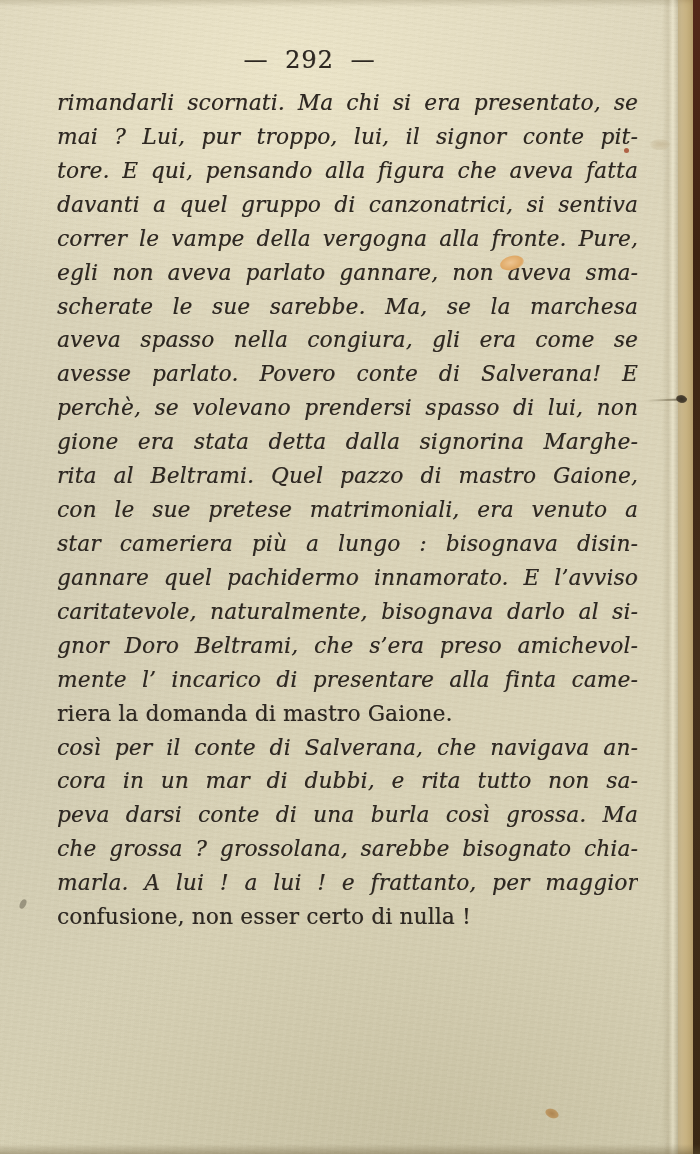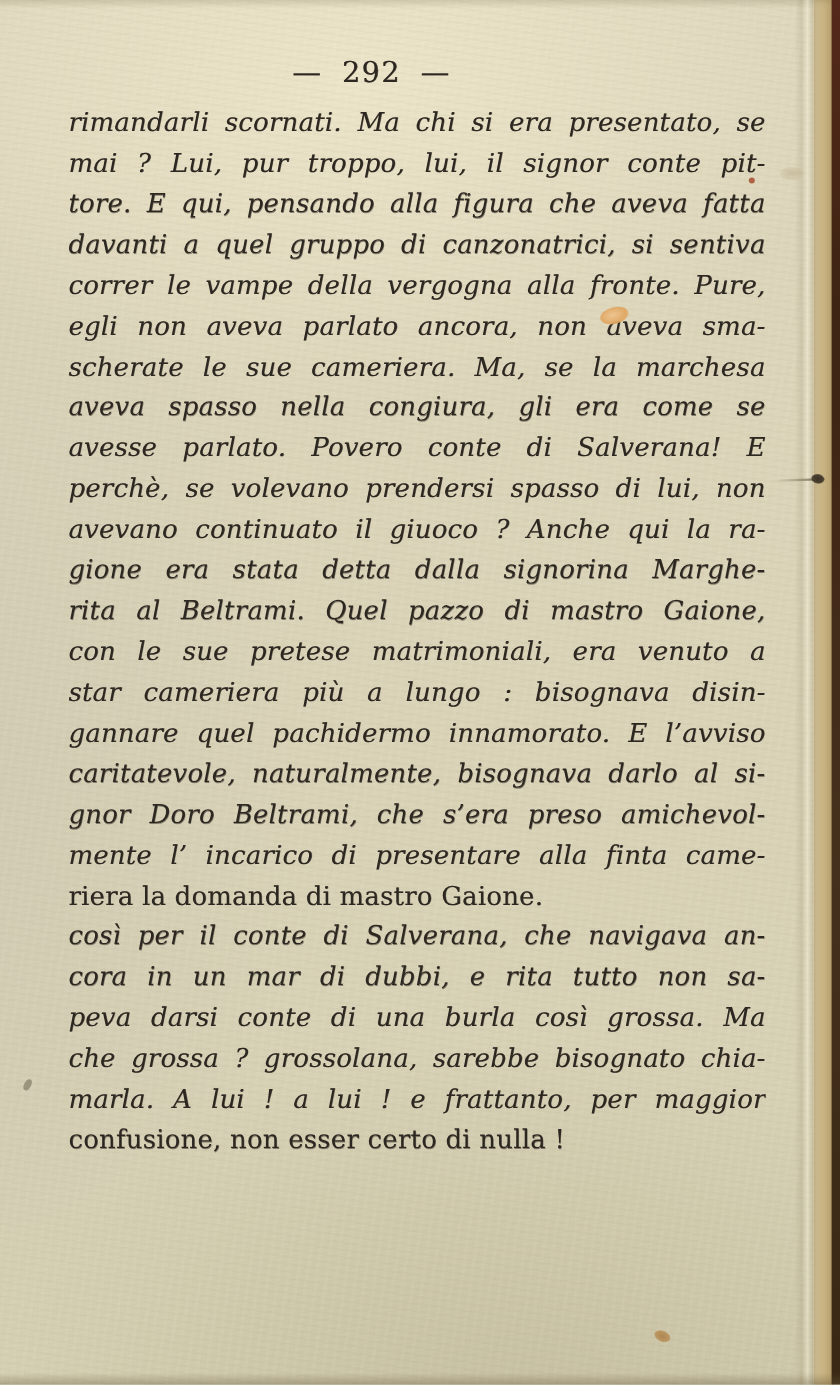--- a/index.html
+++ b/index.html
@@ -144,26 +144,25 @@
 
   <div class="page-number">— 292 —</div>
 
   <div class="text-block">
     <div class="paragraph">
         <div class="line fill">rimandarli scornati. Ma chi si era presentato, se</div>
         <div class="line fill">mai ? Lui, pur troppo, lui, il signor conte pit-</div>
         <div class="line fill">tore. E qui, pensando alla figura che aveva fatta</div>
         <div class="line fill">davanti a quel gruppo di canzonatrici, si sentiva</div>
         <div class="line fill">correr le vampe della vergogna alla fronte. Pure,</div>
-        <div class="line fill">egli non aveva parlato ancora, non aveva sma-</div>
-        <div class="line fill">scherate le sue cameriera. Ma, se la marchesa</div>
+        <div class="line fill">egli non aveva parlato gannare, non aveva sma-</div>
+        <div class="line fill">scherate le sue sarebbe. Ma, se la marchesa</div>
         <div class="line fill">aveva spasso nella congiura, gli era come se</div>
         <div class="line fill">avesse parlato. Povero conte di Salverana! E</div>
         <div class="line fill">perchè, se volevano prendersi spasso di lui, non</div>
-        <div class="line fill">avevano continuato il giuoco ? Anche qui la ra-</div>
         <div class="line fill">gione era stata detta dalla signorina Marghe-</div>
         <div class="line fill">rita al Beltrami. Quel pazzo di mastro Gaione,</div>
         <div class="line fill">con le sue pretese matrimoniali, era venuto a</div>
         <div class="line fill">star cameriera più a lungo : bisognava disin-</div>
         <div class="line fill">gannare quel pachidermo innamorato. E l’avviso</div>
         <div class="line fill">caritatevole, naturalmente, bisognava darlo al si-</div>
         <div class="line fill">gnor Doro Beltrami, che s’era preso amichevol-</div>
         <div class="line fill">mente l’ incarico di presentare alla finta came-</div>
         <div class="line last">riera la domanda di mastro Gaione.</div>
       </div>

